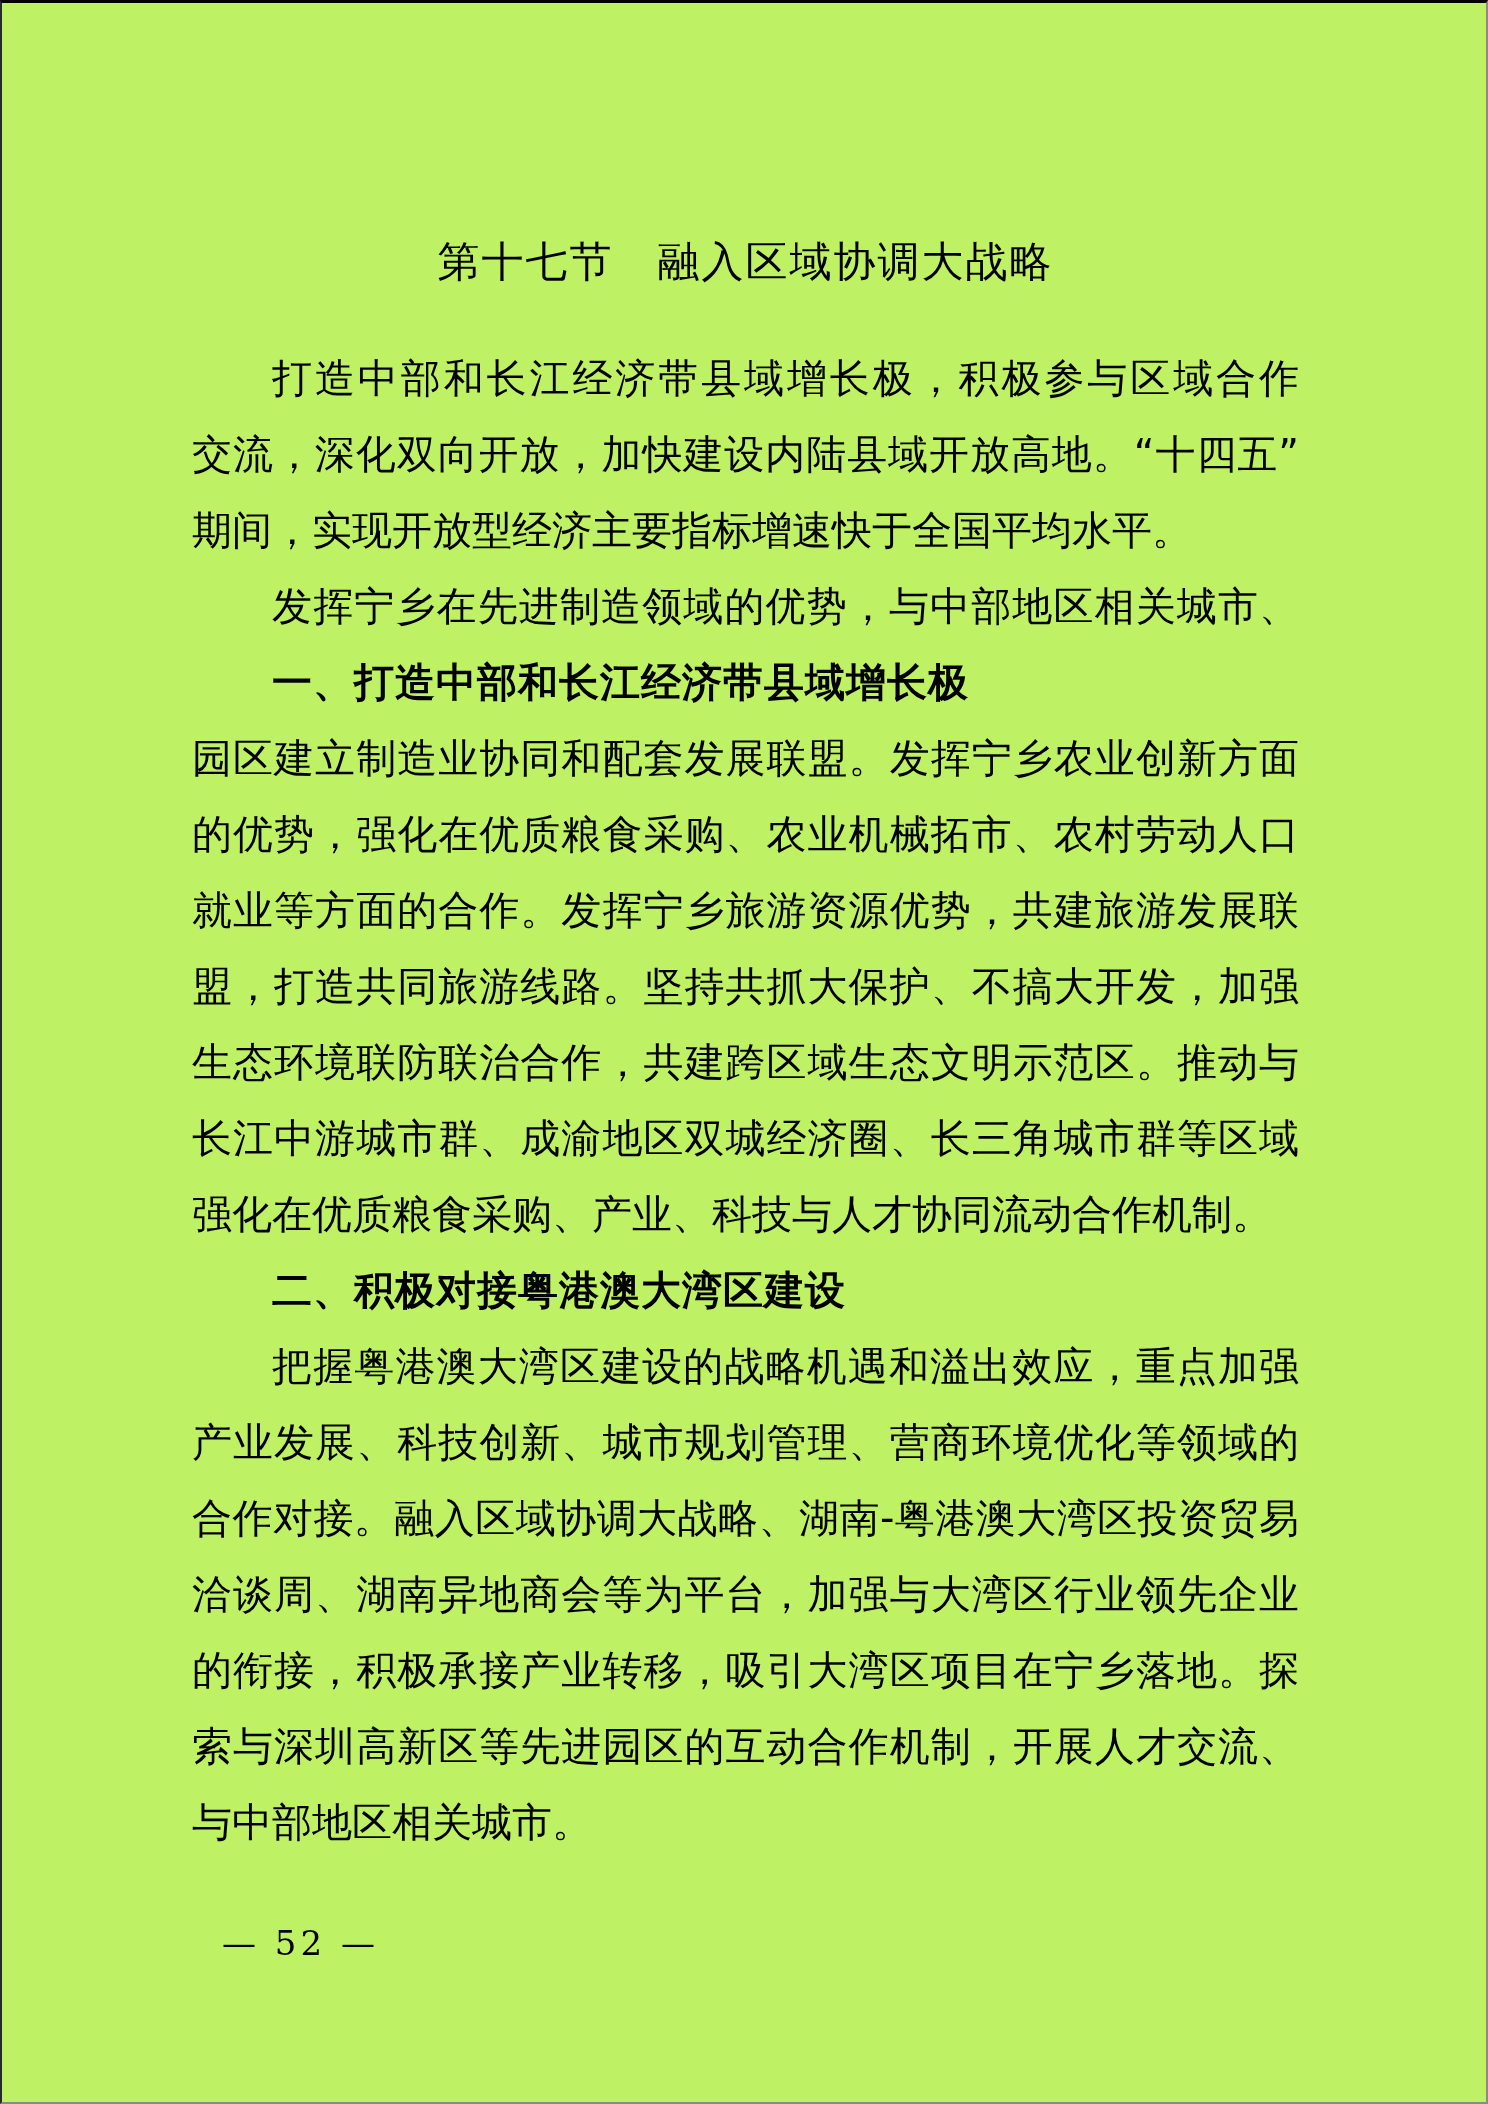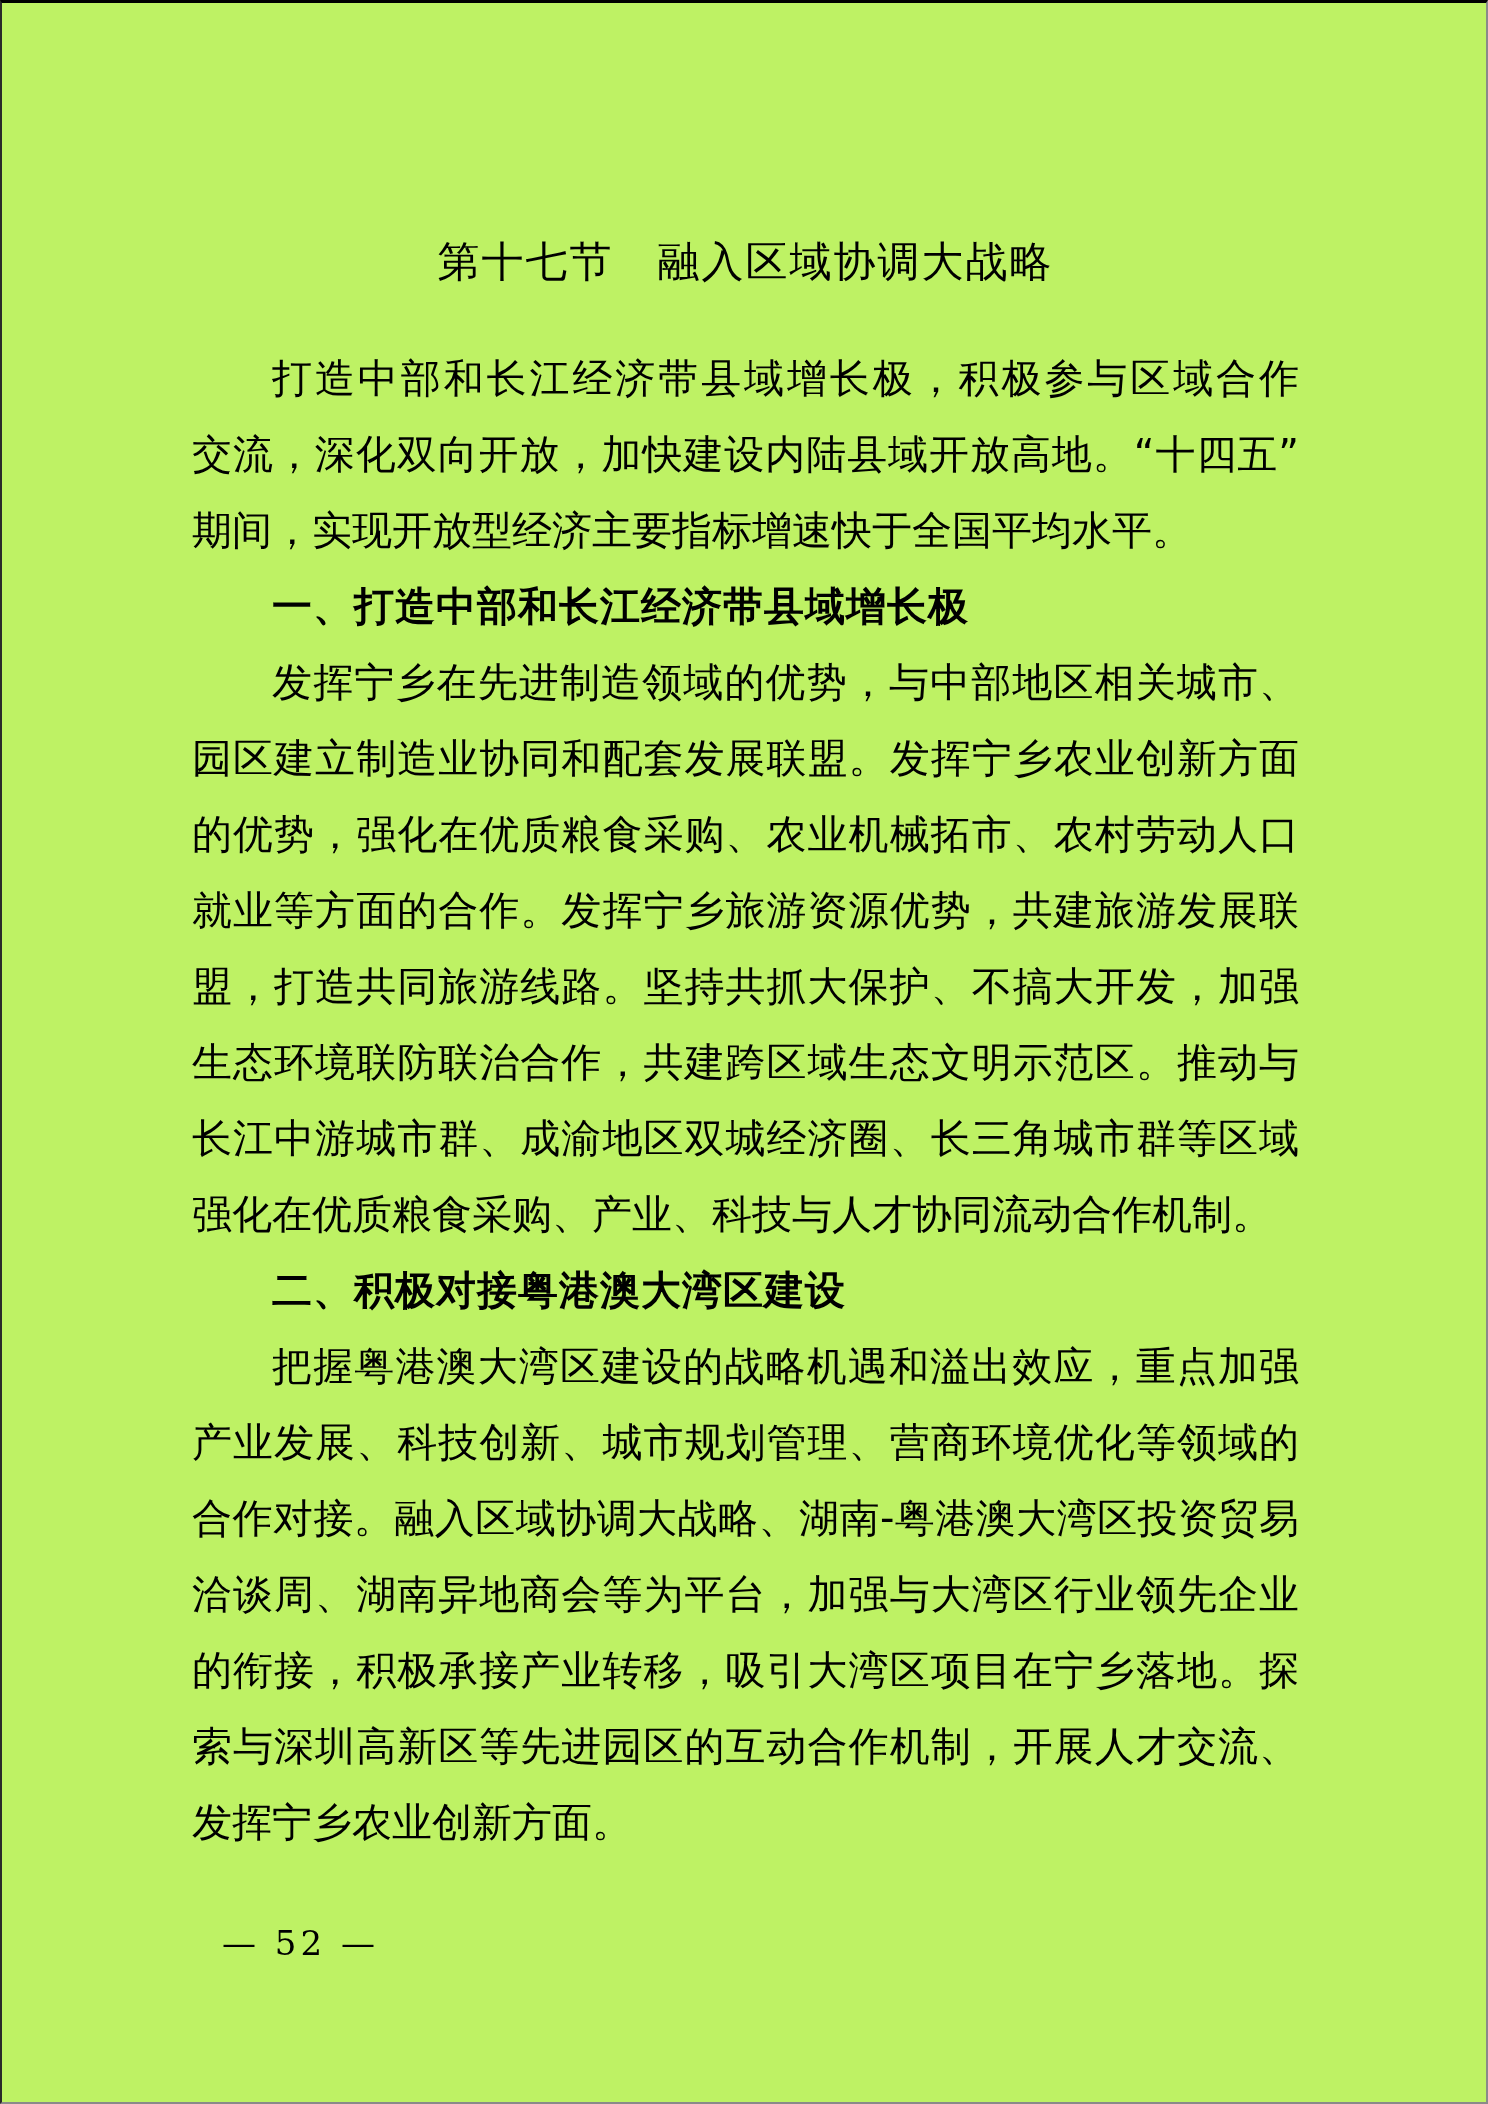--- a/index.html
+++ b/index.html
@@ -74,37 +74,37 @@
 
 <div class="page">
   <div class="content">
 
     <div class="sec-title">第十七节　融入区域协调大战略</div>
 
     <div class="ln ind j">打造中部和长江经济带县域增长极，积极参与区域合作</div>
     <div class="ln j">交流，深化双向开放，加快建设内陆县域开放高地。“十四五”</div>
     <div class="ln">期间，实现开放型经济主要指标增速快于全国平均水平。</div>
 
+    <div class="ln ind j">发挥宁乡在先进制造领域的优势，与中部地区相关城市、</div>
+
     <div class="ln ind hd">一、打造中部和长江经济带县域增长极</div>
-
-    <div class="ln ind j">发挥宁乡在先进制造领域的优势，与中部地区相关城市、</div>
     <div class="ln j">园区建立制造业协同和配套发展联盟。发挥宁乡农业创新方面</div>
     <div class="ln j">的优势，强化在优质粮食采购、农业机械拓市、农村劳动人口</div>
     <div class="ln j">就业等方面的合作。发挥宁乡旅游资源优势，共建旅游发展联</div>
     <div class="ln j">盟，打造共同旅游线路。坚持共抓大保护、不搞大开发，加强</div>
     <div class="ln j">生态环境联防联治合作，共建跨区域生态文明示范区。推动与</div>
     <div class="ln j">长江中游城市群、成渝地区双城经济圈、长三角城市群等区域</div>
     <div class="ln">强化在优质粮食采购、产业、科技与人才协同流动合作机制。</div>
 
     <div class="ln ind hd">二、积极对接粤港澳大湾区建设</div>
 
     <div class="ln ind j">把握粤港澳大湾区建设的战略机遇和溢出效应，重点加强</div>
     <div class="ln j">产业发展、科技创新、城市规划管理、营商环境优化等领域的</div>
     <div class="ln j">合作对接。融入区域协调大战略、湖南-粤港澳大湾区投资贸易</div>
     <div class="ln j">洽谈周、湖南异地商会等为平台，加强与大湾区行业领先企业</div>
     <div class="ln j">的衔接，积极承接产业转移，吸引大湾区项目在宁乡落地。探</div>
     <div class="ln j">索与深圳高新区等先进园区的互动合作机制，开展人才交流、</div>
-    <div class="ln">发挥宁乡农业创新方面。</div>
+    <div class="ln">与中部地区相关城市。</div>
 
   </div>
 
   <div class="footer">— 52 —</div>
 </div>
 
 </body></html>

